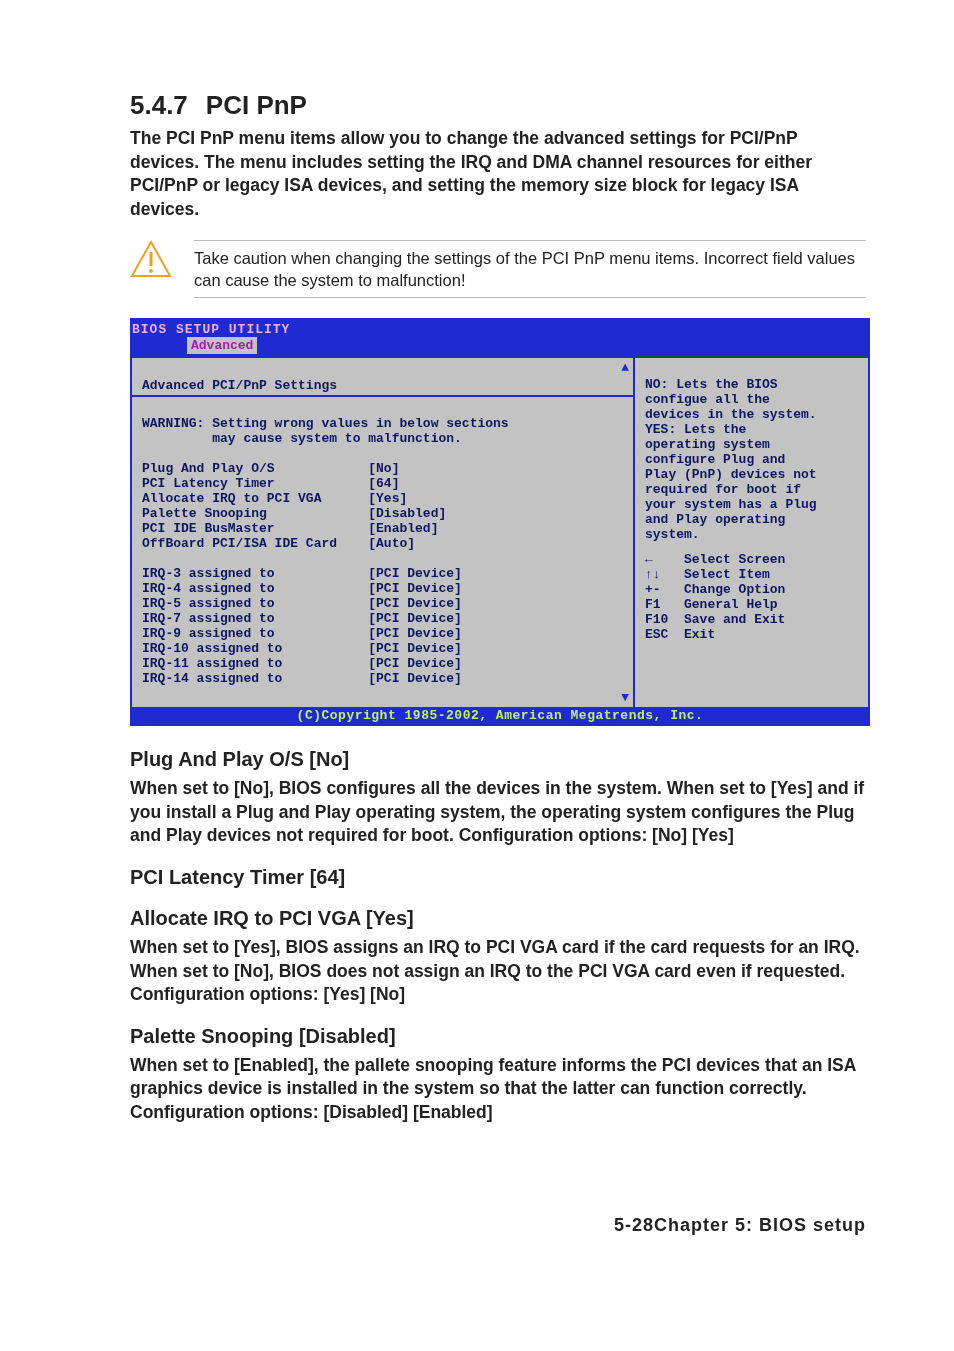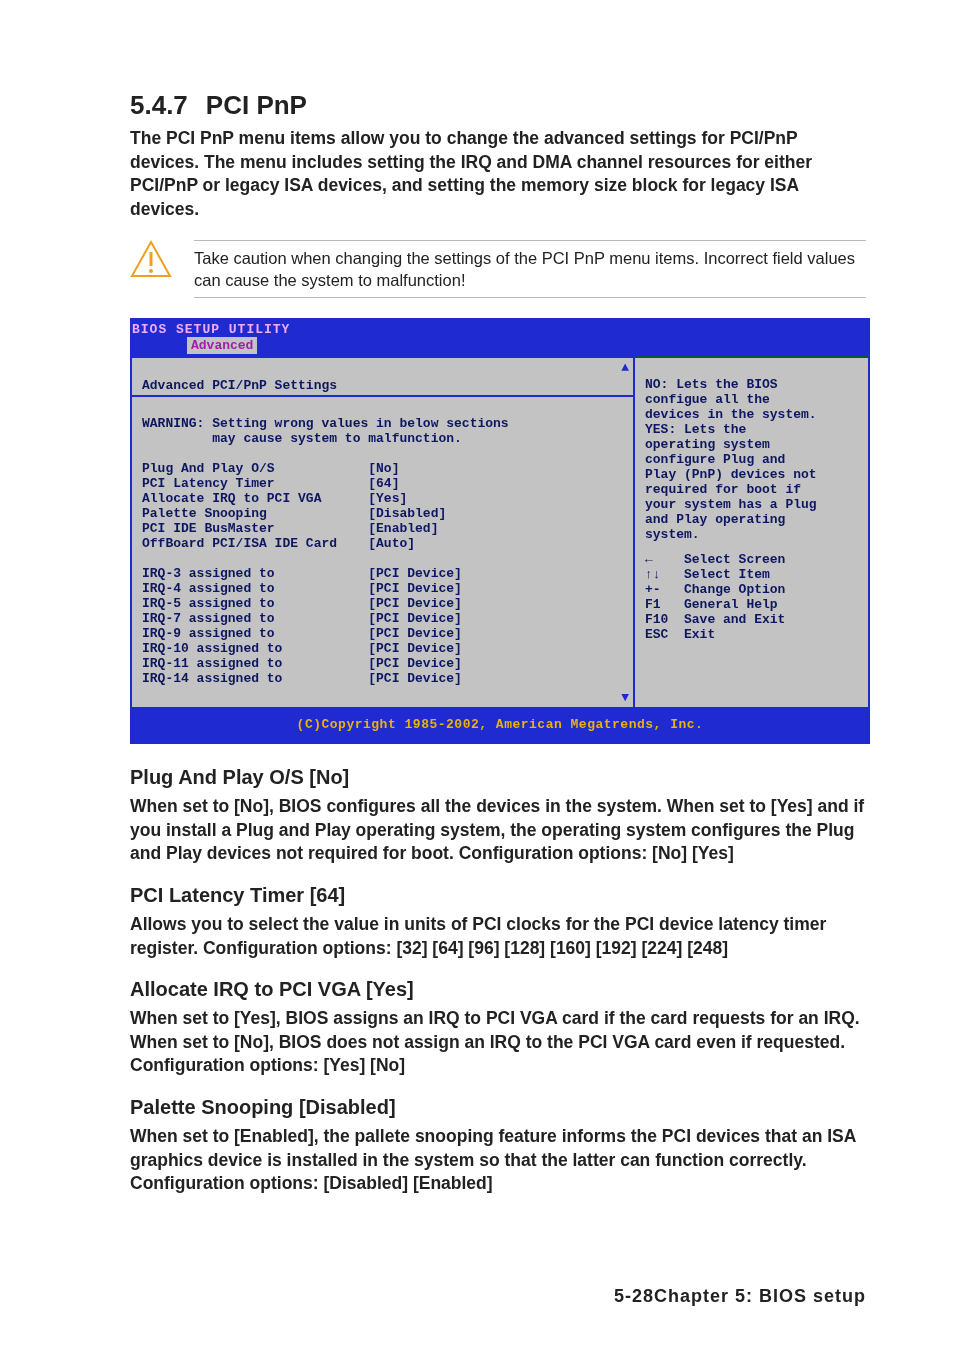--- a/index.html
+++ b/index.html
@@ -107,23 +107,23 @@
     border-top: 2px solid #14532d;
     padding: 4px 8px 4px 10px;
     white-space: pre-wrap;
   }
   .bios-right .keynav {
     margin-top: 10px;
     white-space: pre;
   }
   .bios-footer {
     background: #1f2ad1;
-    color: #eab308;
+    color: #bef264;
     text-align: center;
-    padding: 10px 0;
+    padding: 1px 0;
     letter-spacing: 0.5px;
   }
   h3.setting-title {
     font-size: 20px;
     margin: 18px 0 2px 0;
     font-weight: bold;
   }
   .page-footer {
     display: flex;
     justify-content: flex-end;
@@ -210,21 +210,20 @@
 ESC  Exit</div>
       </div>
     </div>
     <div class="bios-footer">(C)Copyright 1985-2002, American Megatrends, Inc.</div>
   </div>
 
   <h3 class="setting-title">Plug And Play O/S [No]</h3>
   <p class="body">When set to [No], BIOS configures all the devices in the system. When set to [Yes] and if you install a Plug and Play operating system, the operating system configures the Plug and Play devices not required for boot. Configuration options: [No] [Yes]</p>
 
   <h3 class="setting-title">PCI Latency Timer [64]</h3>
-  <p class="body">Allows you to select the value in units of PCI clocks for the PCI device latency timer register. Configuration options: [32] [64] [96] [128] [160] [192] [224] [248]</p>
 
   <h3 class="setting-title">Allocate IRQ to PCI VGA [Yes]</h3>
   <p class="body">When set to [Yes], BIOS assigns an IRQ to PCI VGA card if the card requests for an IRQ. When set to [No], BIOS does not assign an IRQ to the PCI VGA card even if requested. Configuration options: [Yes] [No]</p>
 
   <h3 class="setting-title">Palette Snooping [Disabled]</h3>
   <p class="body">When set to [Enabled], the pallete snooping feature informs the PCI devices that an ISA graphics device is installed in the system so that the latter can function correctly. Configuration options: [Disabled] [Enabled]</p>
 
   <div class="page-footer">
     <span>5-28</span>
     <span>Chapter 5: BIOS setup</span>

